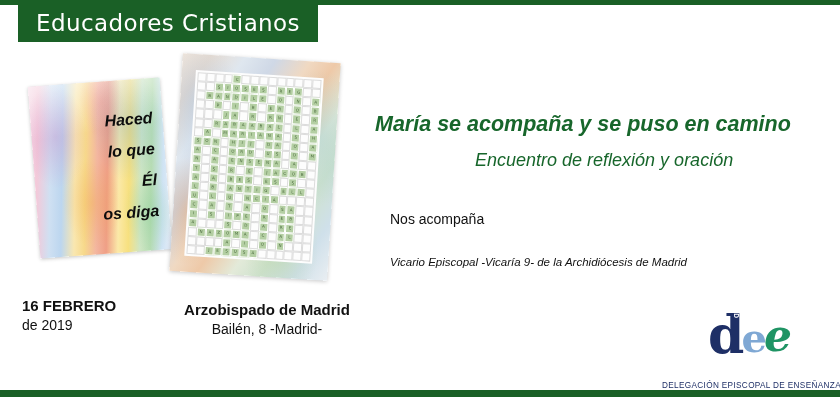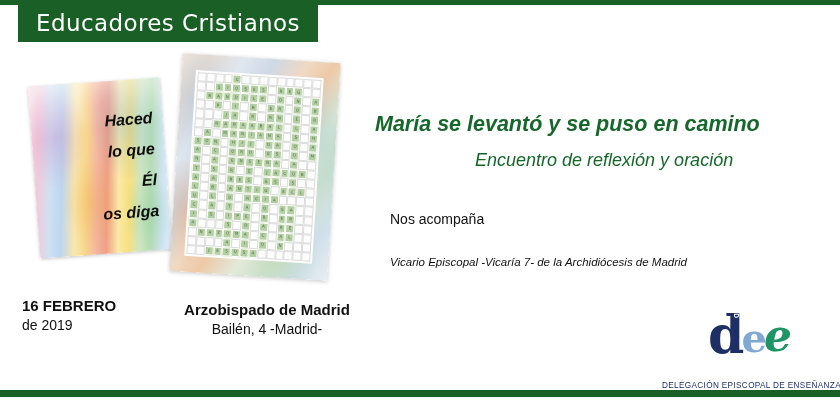--- a/index.html
+++ b/index.html
@@ -546,35 +546,35 @@
         <div class="cell on">A</div>
         <div class="cell"></div>
         <div class="cell"></div>
         <div class="cell"></div>
         <div class="cell"></div>
         <div class="cell"></div>
         <div class="cell"></div>
       </div>
   </div>
 
-  <div class="title-main">María se levantó y se puso en camino</div>
+  <div class="title-main">María se acompaña y se puso en camino</div>
   <div class="title-sub">Encuentro de reflexión y oración</div>
 
   <div class="speaker-intro">Nos acompaña</div>
-  <div class="speaker-role">Vicario Episcopal  -Vicaría 7-  de la Archidiócesis de Madrid</div>
+  <div class="speaker-role">Vicario Episcopal  -Vicaría 9-  de la Archidiócesis de Madrid</div>
 
 
   <div class="date-block">
     <div class="l1">16 FEBRERO</div>
     <div class="l2">de 2019</div>
   </div>
 
   <div class="venue-block">
     <div class="v1">Arzobispado de Madrid</div>
-    <div class="v2">Bailén, 4 -Madrid-</div>
+    <div class="v2">Bailén, 8 -Madrid-</div>
   </div>
 
   <div class="logo">
     <div class="logo-mark">
       <span class="logo-d">
         <span>d</span>
         <span class="logo-madrid">MADRID</span>
       </span>
       <span class="logo-e1">e</span>
       <span class="logo-e2">e</span>

